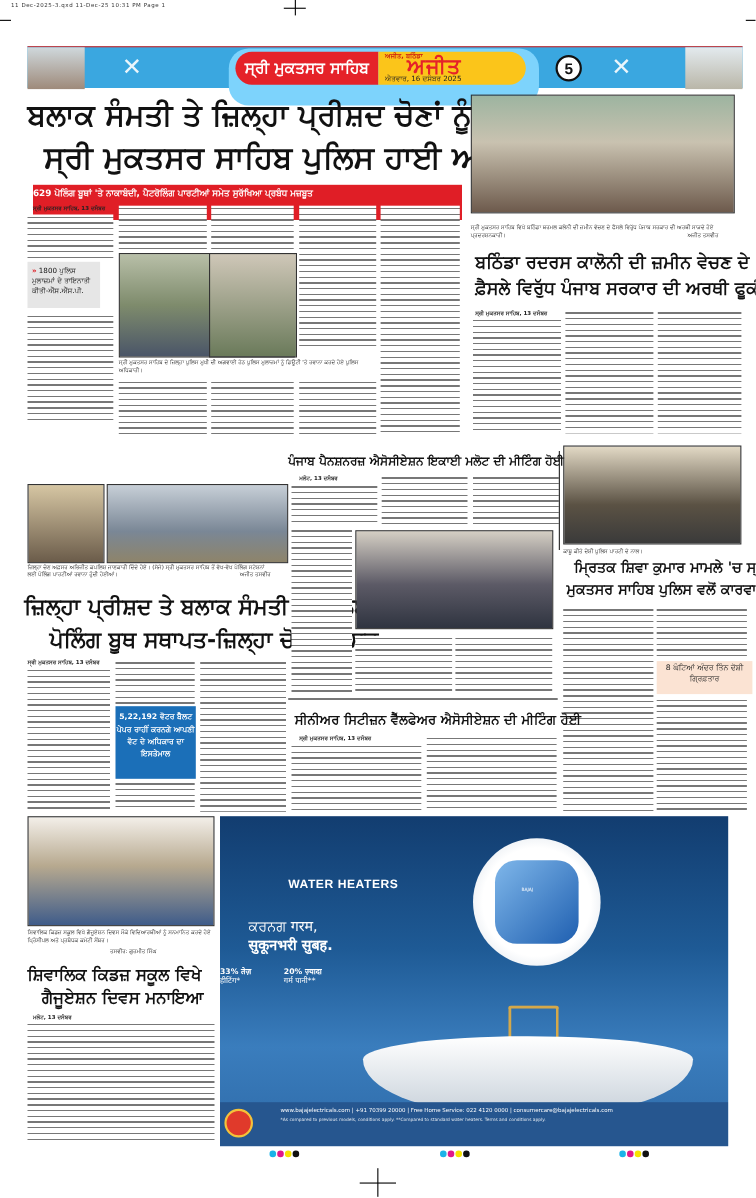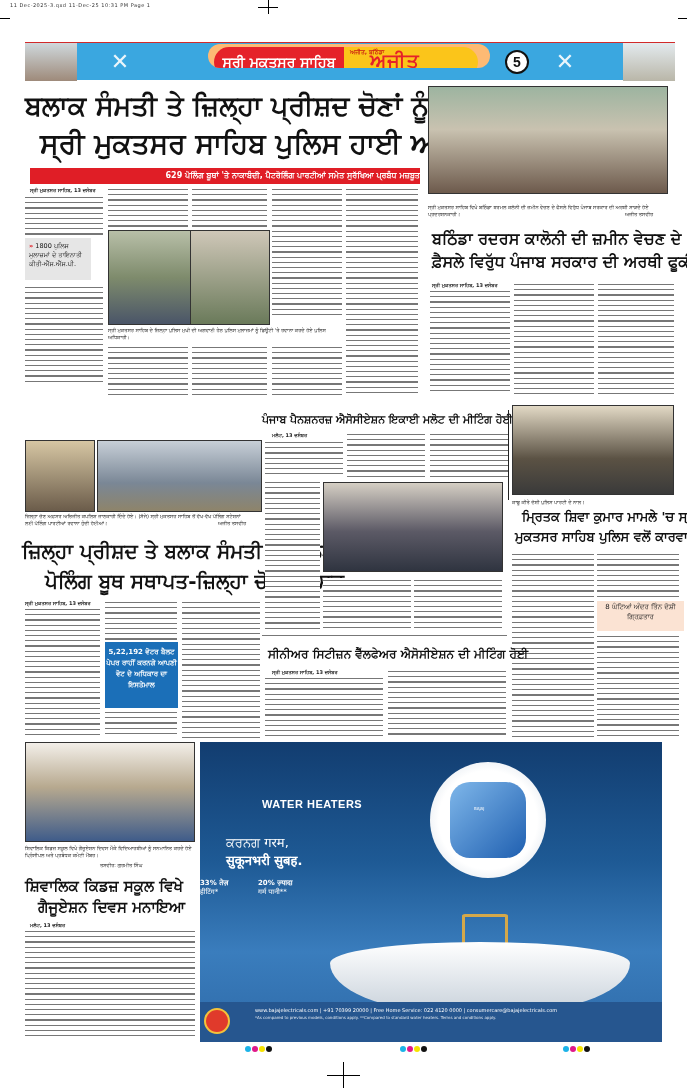--- a/index.html
+++ b/index.html
@@ -4,34 +4,34 @@
 <style>
 *{box-sizing:border-box;margin:0;padding:0}
 body{width:687px;height:1089px;background:#fff;position:relative;overflow:hidden;font-family:"DejaVu Sans",sans-serif;color:#111}
 .abs{position:absolute}
 .slug{left:10px;top:2px;font-size:5px;color:#333;letter-spacing:.5px}
 .crop{background:#000}
 
 .mast{left:25px;top:42px;width:650px;height:38px;background:#3aa7e0;border-top:1.5px solid #d12a2a}
 .mast .ph{position:absolute;top:0;width:52px;height:38px;background:linear-gradient(#cfd8dc,#9e8a7a);}
 .mast .ph.l{left:0}.mast .ph.r{right:0;background:linear-gradient(#e3eaee,#b9b6a8)}
-.mast .oval{position:absolute;left:183px;top:1px;width:282px;height:24px;border-radius:18px;background:#fdba74;overflow:hidden}
+.mast .oval{position:absolute;left:183px;top:1px;width:282px;height:52px;border-radius:18px;background:#7dd3fc;overflow:hidden}
 .mast .red{position:absolute;left:6px;top:3px;width:130px;height:30px;background:#e52229;border-radius:15px 0 0 15px;color:#fff;font-size:14px;font-weight:bold;display:flex;align-items:center;justify-content:center}
 .mast .yel{position:absolute;left:136px;top:3px;width:134px;height:30px;background:#fbc51a;border-radius:0 15px 15px 0}
 .mast .yel .t1{position:absolute;left:6px;top:1px;font-size:6px;color:#c21;font-weight:bold}
 .mast .yel .logo{position:absolute;left:26px;top:2px;font-size:19px;font-weight:bold;color:#e52229;letter-spacing:1px}
 .mast .yel .date{position:absolute;left:6px;top:21px;font-size:6.5px;color:#222}
 .mast .pg{position:absolute;left:480px;top:7px;width:24px;height:24px;border-radius:12px;background:#fff;border:2px solid #111;font-weight:bold;font-size:14px;text-align:center;line-height:20px;font-family:"Liberation Sans",sans-serif}
 .mast .zig{position:absolute;top:0;height:38px;width:40px;color:#fff;font-size:22px;line-height:38px;text-align:center;opacity:.9}
 
 .col{position:absolute;background:repeating-linear-gradient(#fff 0,#fff 2px,#777 2px,#777 3.2px,#fff 3.2px,#fff 5.2px)}
 .photo{position:absolute;border:1px solid #333;overflow:hidden}
 .hd{position:absolute;font-weight:bold;color:#111;white-space:nowrap;line-height:1.15}
 .cap{position:absolute;font-size:5px;color:#222;line-height:1.3}
-.red-bar{left:30px;top:168px;width:390px;height:16px;background:#e01e26;color:#fff;font-size:8px;font-weight:bold;text-align:right;line-height:15px}
+.red-bar{left:30px;top:168px;width:390px;height:32px;background:#e01e26;color:#fff;font-size:8px;font-weight:bold;text-align:left;line-height:15px}
 .pull{left:25px;top:238px;width:66px;height:42px;background:#e6e6e6;font-size:6.5px;padding:4px 4px;line-height:1.35}
 .pull .arr{color:#e01e26;font-weight:bold}
 .bluebox{left:105px;top:642px;width:73px;height:66px;background:#1b6fb8;color:#fff;font-size:7px;text-align:center;line-height:1.55;padding-top:5px;font-weight:bold}
 .pinkbox{left:597px;top:601px;width:87px;height:30px;background:#fbe3d3;color:#222;font-size:7px;text-align:center;line-height:1.4;padding-top:2px}
 .sep{position:absolute;background:#222}
 
 .ad{left:200px;top:742px;width:462px;height:300px;background:linear-gradient(180deg,#123d70 0%,#1e5a95 40%,#3a7dbd 70%,#2e6aa8 100%);overflow:hidden}
 .ad .brand{position:absolute;left:22px;top:18px;color:#fff;font-size:32px;font-weight:bold;letter-spacing:3px;font-family:"Liberation Sans",sans-serif}
 .ad .brand .chev{font-size:28px;margin-right:6px}
 .ad .sub{position:absolute;left:62px;top:56px;color:#fff;font-size:11px;font-weight:bold;letter-spacing:.5px;font-family:Liberation Sans, sans-serif}

